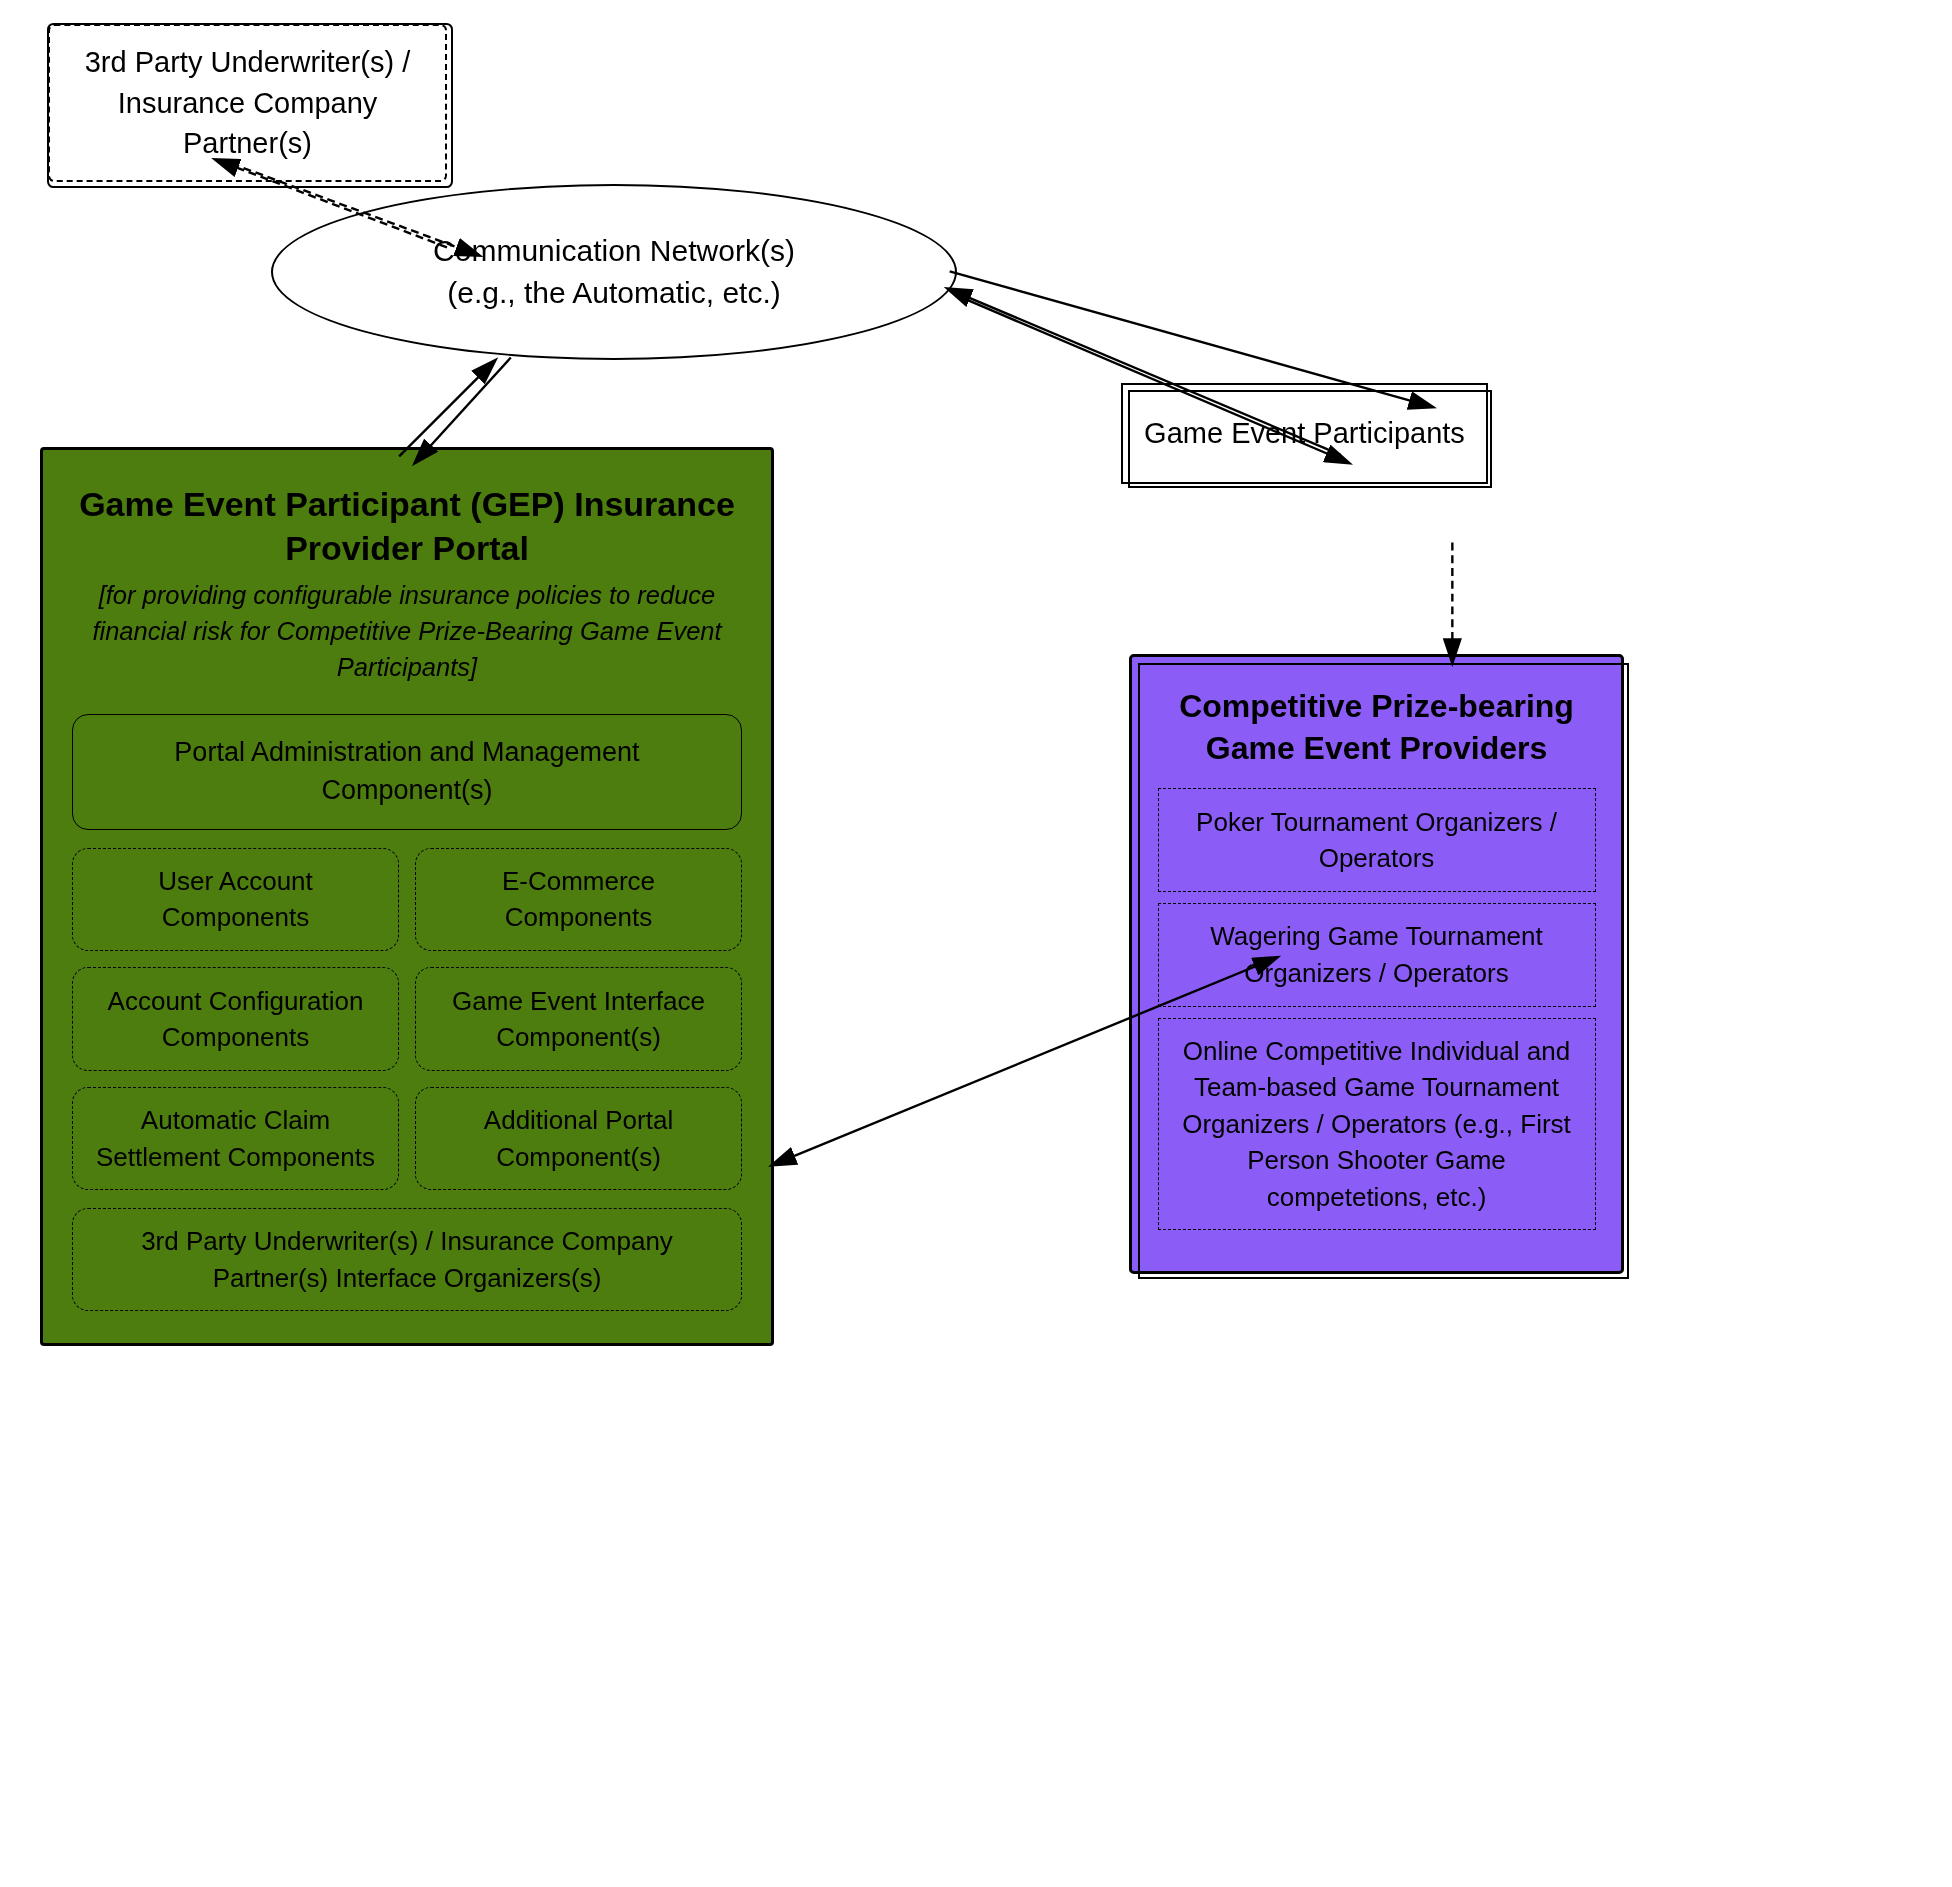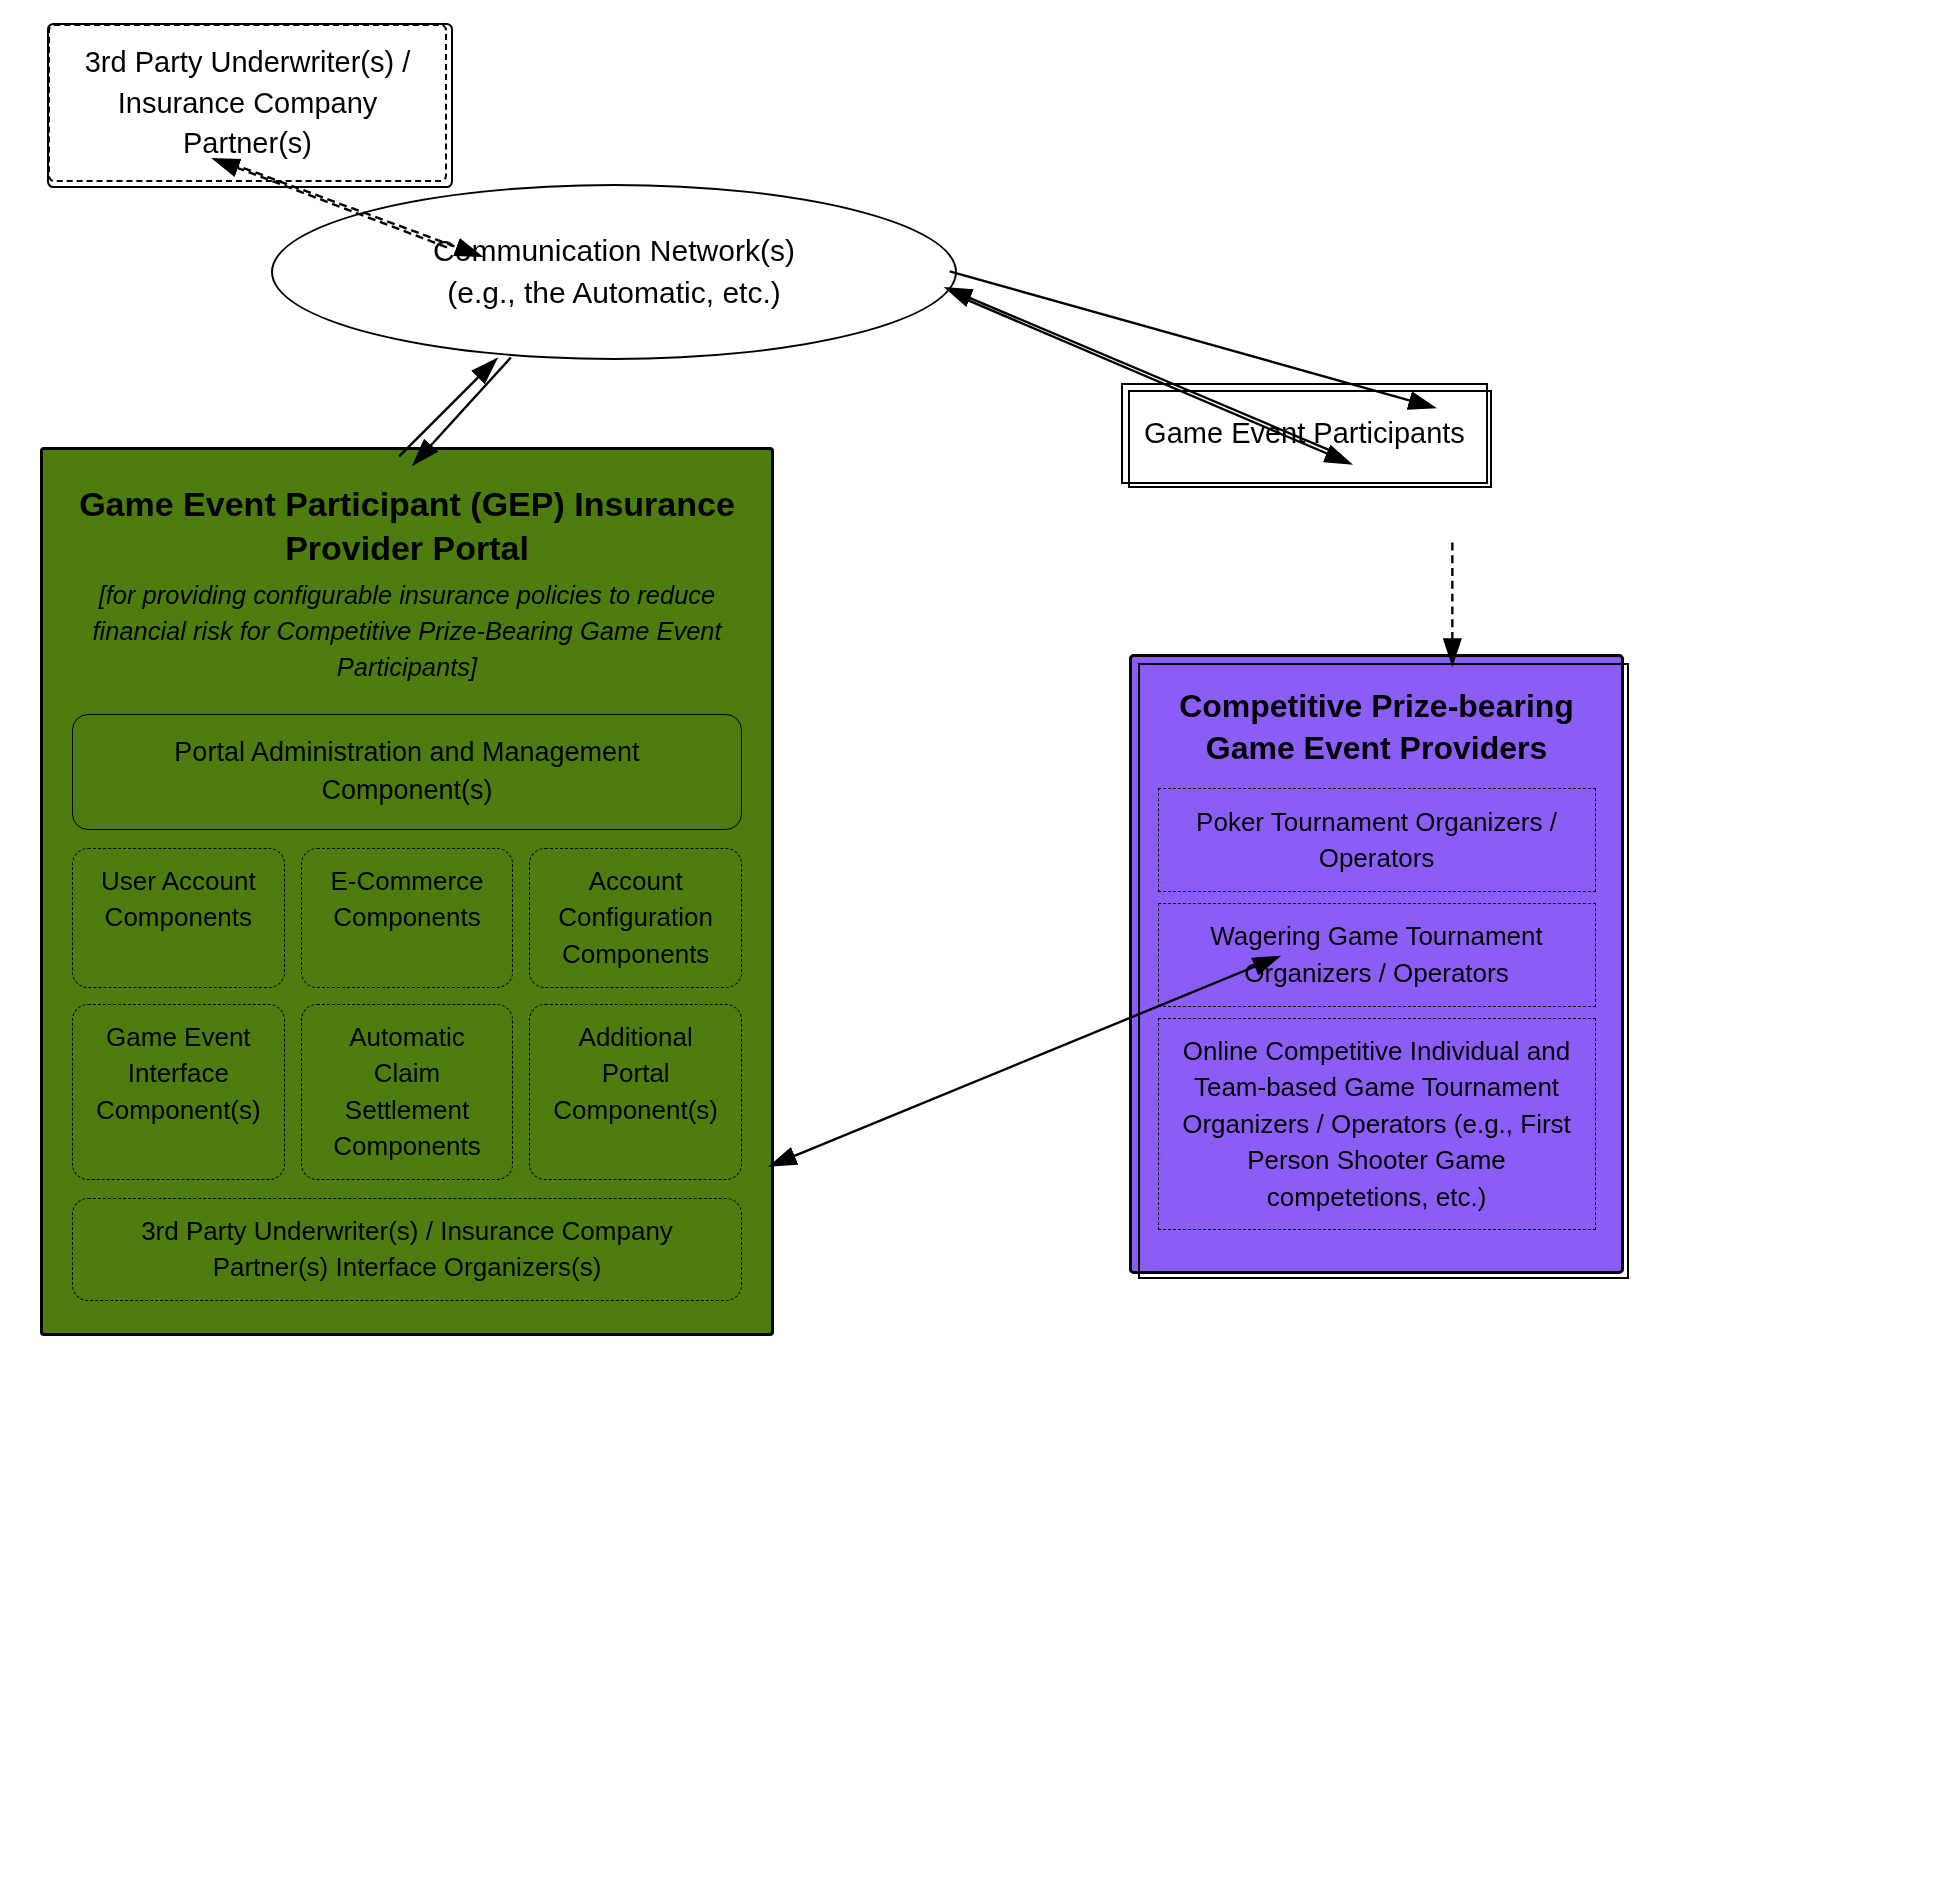--- a/index.html
+++ b/index.html
@@ -123,21 +123,21 @@
       padding: 19px 16px;
       text-align: center;
       font-size: 27px;
       line-height: 1.4;
       margin-bottom: 17.6px;
     }
 
     
     .components-grid {
       display: grid;
-      grid-template-columns: 1fr 1fr 1fr;
+      grid-template-columns: 1fr 1fr;
       gap: 16px;
       margin-bottom: 17.6px;
     }
 
     .component-box {
       border: 1.6px dashed #000;
       border-radius: 16px;
       padding: 14.4px 12.8px;
       text-align: center;
       font-size: 26px;

